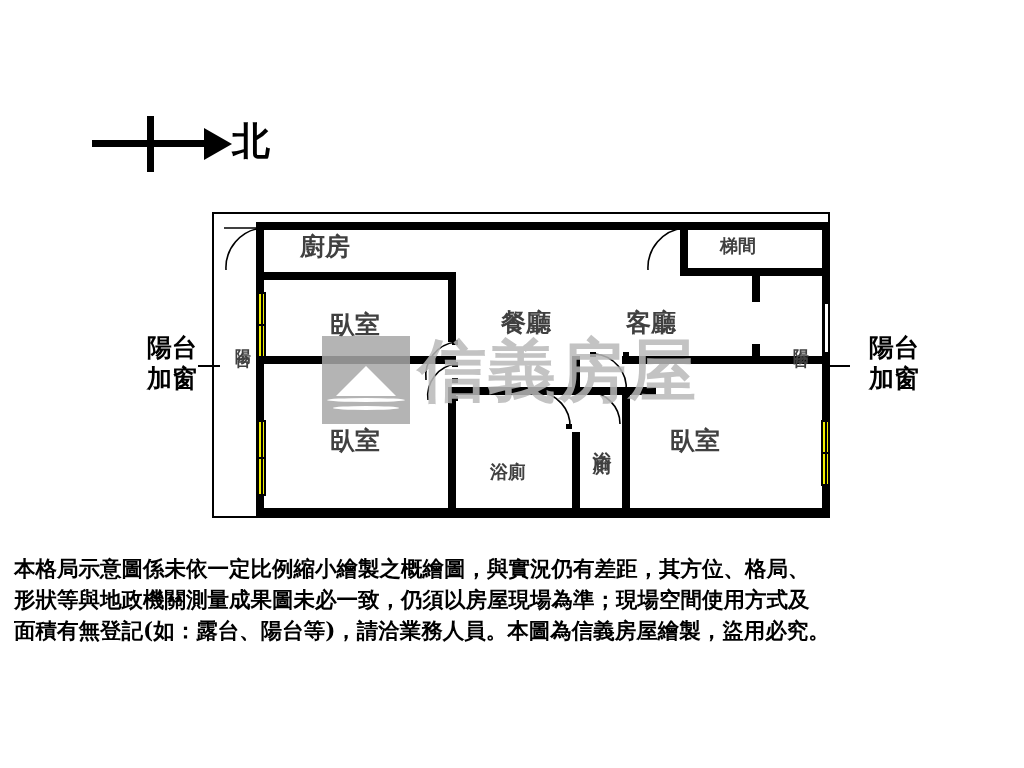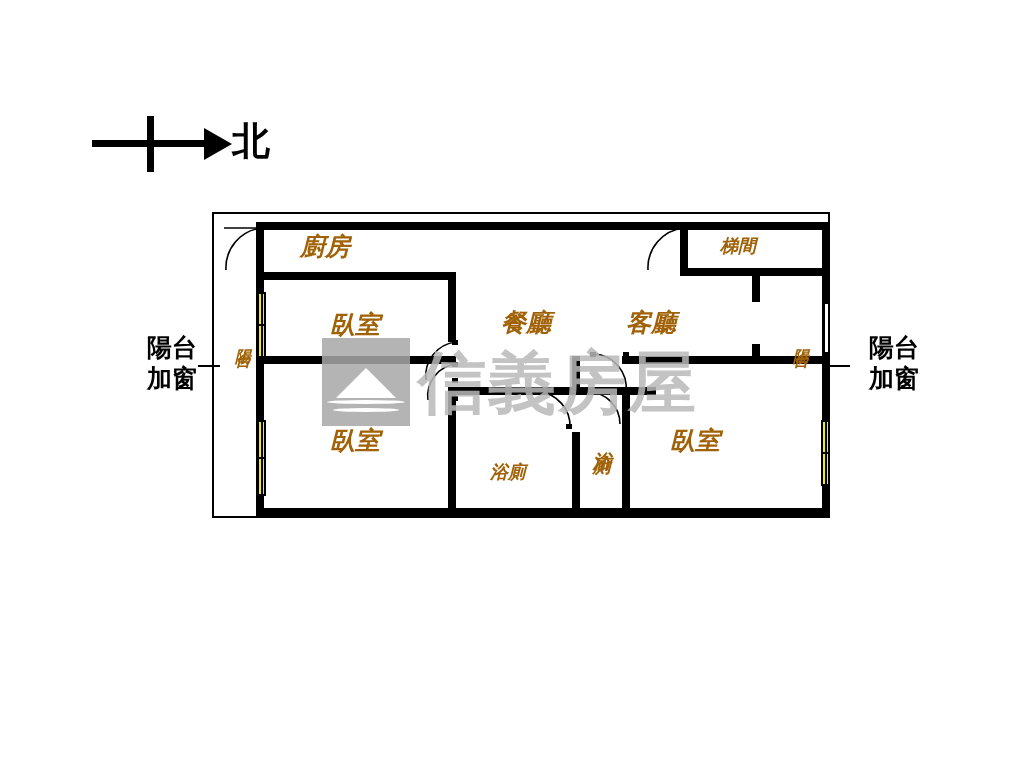--- a/index.html
+++ b/index.html
@@ -34,34 +34,34 @@
   .win.v::before{content:"";position:absolute;left:calc(50% - 1px);top:0;width:2px;height:100%;background:#000;}
 
   
   .opening{position:absolute;background:#fff;border:2px solid #000;box-sizing:border-box;}
 
   
   .door{position:absolute;}
   .door svg{display:block;overflow:visible;}
 
   
-  .lbl{position:absolute;color:#a16207;white-space:nowrap;font-weight:700;
-       font-family:"DejaVu Serif","Liberation Serif",serif;font-style:italic;}
+  .lbl{position:absolute;color:#404040;white-space:nowrap;font-weight:700;
+       font-family:"DejaVu Serif","Liberation Serif",serif;}
   .lbl.big{font-size:25px;}
   .lbl.mid{font-size:18px;}
   .lbl.vert{writing-mode:vertical-rl;text-orientation:upright;font-size:16px;letter-spacing:2px;}
 
   
   .callout{position:absolute;font-size:25px;line-height:31px;color:#000;font-weight:700;
       font-family:"DejaVu Serif","Liberation Serif",serif;text-align:center;white-space:nowrap;}
   .leader{position:absolute;background:#000;height:2px;}
 
   
   .wm{position:absolute;left:322px;top:336px;width:380px;height:92px;
-      display:flex;align-items:center;opacity:.85;pointer-events:none;}
+      display:flex;align-items:flex-start;opacity:.85;pointer-events:none;}
   .wm-mark{width:88px;height:88px;background:#a8a8a8;position:relative;overflow:hidden;flex:0 0 auto;}
   .wm-mark .peak{position:absolute;left:50%;top:34%;width:0;height:0;transform:translateX(-50%);
       border-left:30px solid transparent;border-right:30px solid transparent;border-bottom:30px solid #fff;}
   .wm-mark .l1{position:absolute;left:6%;top:70%;width:88%;height:4px;background:#fff;border-radius:50%;}
   .wm-mark .l2{position:absolute;left:12%;top:79%;width:76%;height:4px;background:#fff;border-radius:50%;}
   .wm-text{font-size:68px;color:#b9b9b9;font-weight:700;margin-left:8px;letter-spacing:2px;
       font-family:"DejaVu Serif","Liberation Serif",serif;line-height:1;}
   .wm-note{position:absolute;left:332px;top:406px;width:372px;text-align:center;
       font-size:11px;color:#c2c2c2;letter-spacing:1.5px;pointer-events:none;
       font-family:"DejaVu Sans","Liberation Sans",sans-serif;}
@@ -210,14 +210,19 @@
 
   <div class="wm">
     <div class="wm-mark">
       <div class="peak"></div>
         <div class="l1"></div>
         <div class="l2"></div>
     </div>
     <div class="wm-text">信義房屋</div>
   </div>
 
+  <div class="disclaimer">
+    <div>本格局示意圖係未依一定比例縮小繪製之概繪圖，與實況仍有差距，其方位、格局、</div>
+    <div>形狀等與地政機關測量成果圖未必一致，仍須以房屋現場為準；現場空間使用方式及</div>
+    <div>面積有無登記(如：露台、陽台等)，請洽業務人員。本圖為信義房屋繪製，盜用必究。</div>
+  </div>
 
 </div>
 
 </body></html>

